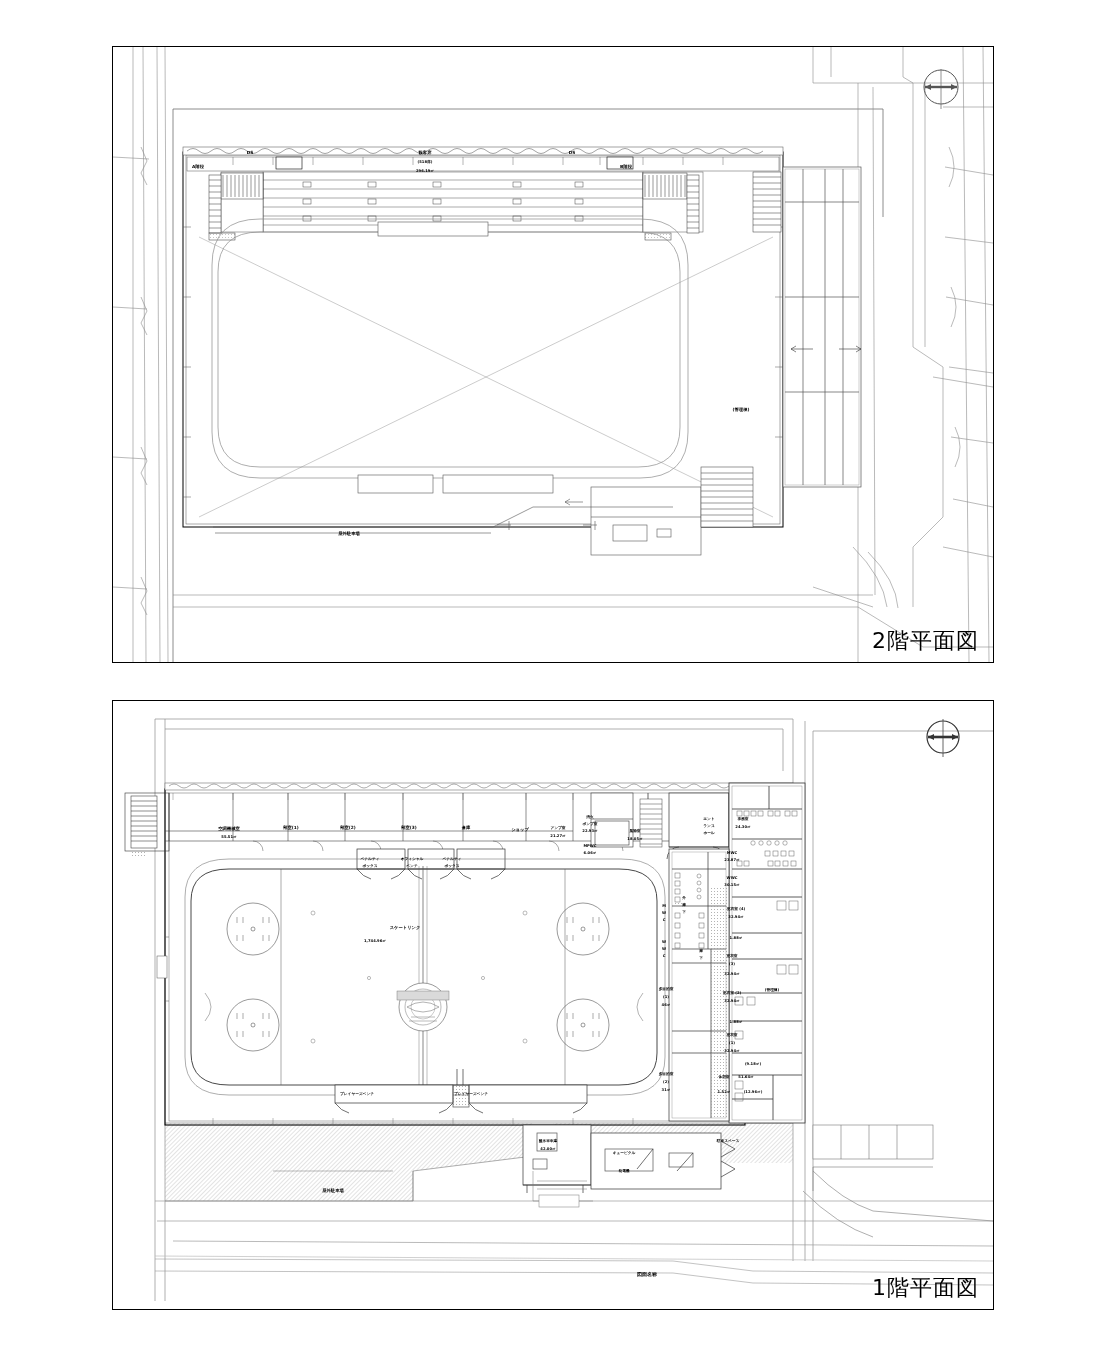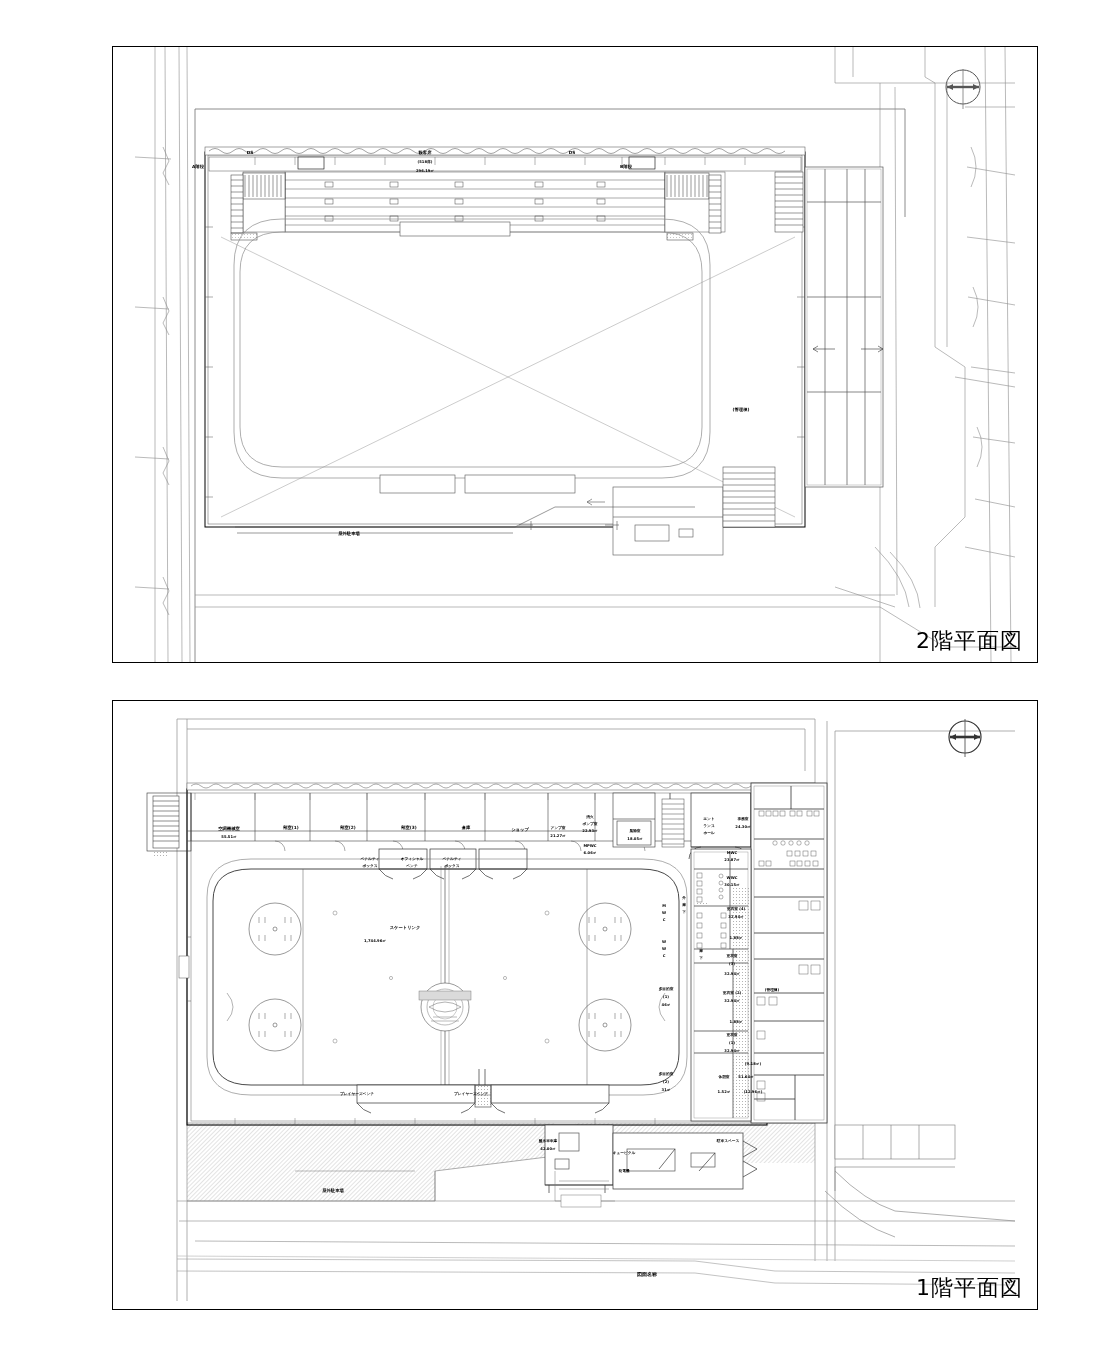--- a/index.html
+++ b/index.html
@@ -1,18 +1,18 @@
 <!DOCTYPE html>
 <html><head>
 <meta charset="utf-8">
 <style>
   html,body{margin:0;padding:0;background:#ffffff;}
   body{width:1120px;height:1350px;font-family:"DejaVu Sans","Liberation Sans",sans-serif;color:#000;}
   .page{position:relative;width:1120px;height:1350px;}
-  .sheet{position:absolute;border:1px solid #000;background:#fff;overflow:hidden;padding-left:44px;}
+  .sheet{position:absolute;border:1px solid #000;background:#fff;overflow:hidden;}
   #sheet2f{left:112px;top:46px;width:880px;height:615px;}
   #sheet1f{left:112px;top:700px;width:880px;height:608px;}
   .svgwrap{position:absolute;left:0;top:0;width:100%;height:100%;}
   .sheet-title{position:absolute;right:14px;bottom:6px;font-size:22px;letter-spacing:1px;font-family:"DejaVu Sans","Liberation Sans",sans-serif;}
   .dwg-label{position:absolute;font-size:5px;font-weight:bold;letter-spacing:0px;}
   .lbl{position:absolute;font-size:5.2px;font-weight:bold;text-align:center;line-height:1.18;white-space:nowrap;transform:translate(-50%,-50%);}
   .lbl.sm{font-size:4.3px;}
   .lbl.xs{font-size:3.7px;}
   .compass{position:absolute;}
 </style>

